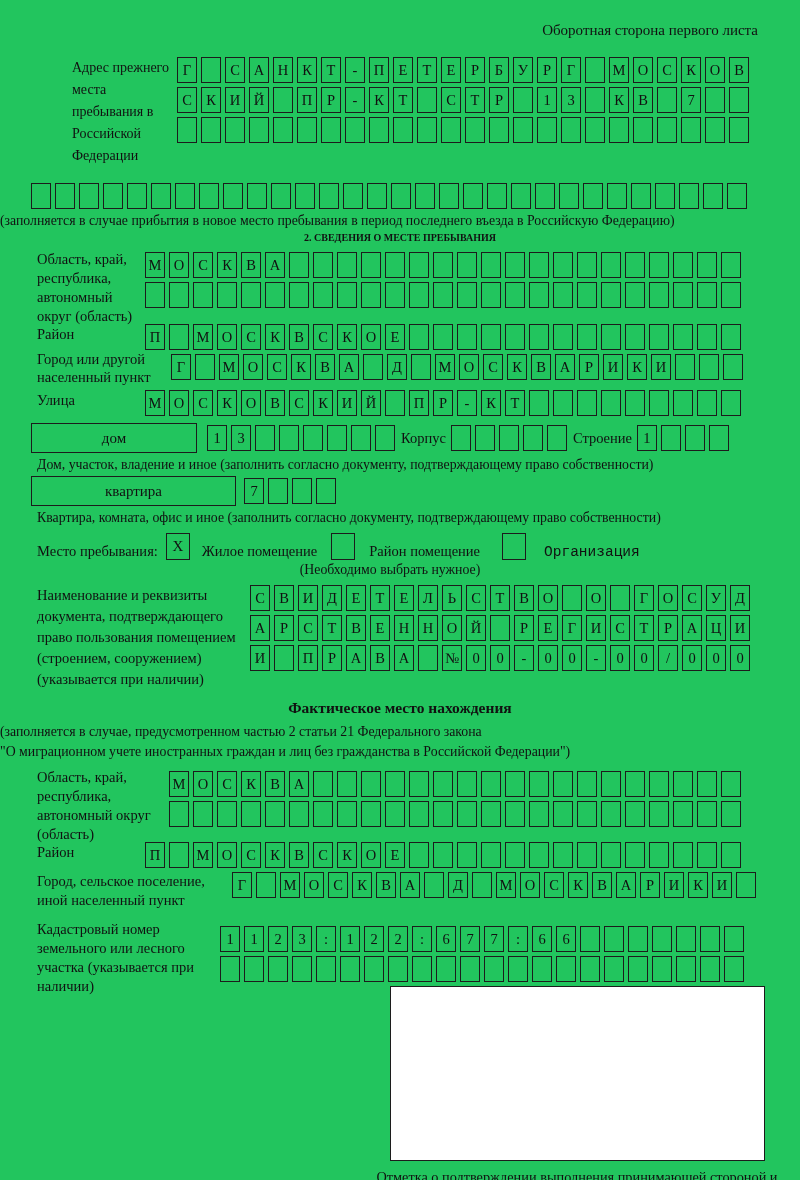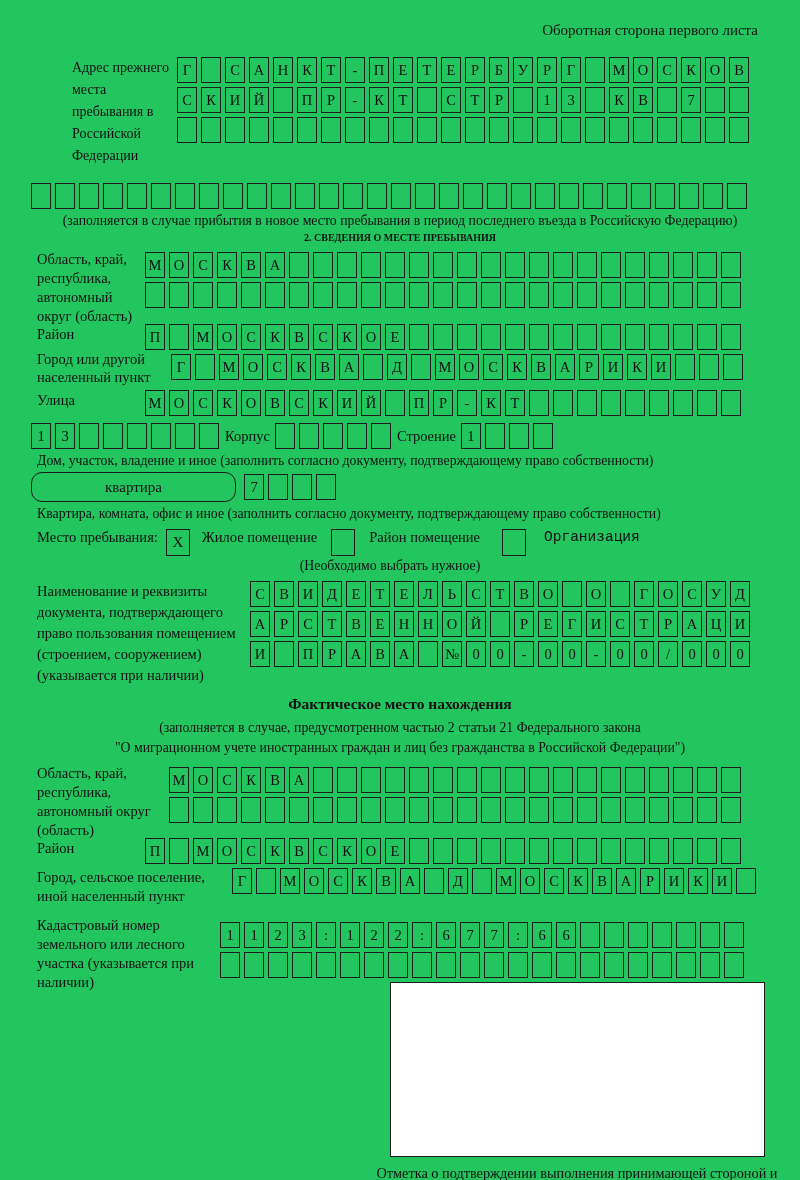--- a/index.html
+++ b/index.html
@@ -22,42 +22,42 @@
   }
   
   .lblock{display:flex;align-items:flex-start;margin-left:37px;}
   .lbl{flex:0 0 auto;font-size:14.5px;line-height:21.5px;}
   .rows{flex:0 0 auto;}
   
   .addr-block{margin:18px 0 16px 72px;}
   .addr-block .lbl{width:105px;font-size:14px;line-height:22px;}
   .fullrow{margin-left:31px;}
   .note{font-size:13.8px;}
-  .center{text-align:center;}
+  .center{}
   .sec-title{text-align:center;font-weight:bold;font-size:10px;margin-top:3px;}
   
   .region2{height:74px;margin-top:7px;}
   .region2 .lbl{width:108px;line-height:19px;}
   .region2 .rows{padding-top:2px;}
   .district-b .lbl{width:108px;}
   .city2 .lbl{width:134px;position:relative;top:-4px;line-height:18px;}
   .street-b .lbl{width:108px;}
   
   .house-row{display:flex;align-items:center;margin-left:31px;margin-top:3px;}
   .wide-box{
     box-sizing:border-box;border:1.7px solid #1c1c1c;height:30px;
     display:flex;align-items:center;justify-content:center;font-size:15px;
   }
   .dom-box{width:166px;margin-right:10px;}
-  .kv-box{width:205px;margin-right:8px;border-radius:11px;}
+  .kv-box{width:205px;margin-right:8px;}
   .house-row .cellrow{margin-bottom:0;}
   .inline-lbl{font-size:14.5px;margin:0 5px 0 2px;}
   .note-left{margin:4px 0 3px 37px;}
   
-  .stay-row{display:flex;align-items:flex-start;margin:7px 0 0 37px;font-size:14.5px;}
+  .stay-row{display:flex;align-items:flex-end;margin:7px 0 0 37px;font-size:14.5px;}
   .chk{
     box-sizing:border-box;width:24px;height:27px;border:1.7px solid #1c1c1c;
     display:flex;align-items:center;justify-content:center;font-size:15px;flex:0 0 auto;
   }
   .stay-lbl{margin-right:8px;}
   .opt1-lbl{margin:0 14px 0 12px;}
   .opt2-lbl{margin:0 22px 0 14px;}
   .opt3-lbl{margin-left:18px;font-family:Liberation Mono, monospace;}
   .stay-note{margin:2px 0 0 180px;width:420px;text-align:center;}
   
@@ -353,20 +353,23 @@
         <div class="cell"></div>
         <div class="cell"></div>
         <div class="cell"></div>
         <div class="cell"></div>
         <div class="cell"></div>
         <div class="cell"></div>
       </div>
   </div>
 
   <div class="house-row">
+    <div class="wide-box dom-box">
+      <span>дом</span>
+    </div>
     <div class="cellrow">
         <div class="cell">1</div>
         <div class="cell">3</div>
         <div class="cell"></div>
         <div class="cell"></div>
         <div class="cell"></div>
         <div class="cell"></div>
         <div class="cell"></div>
         <div class="cell"></div>
       </div>

